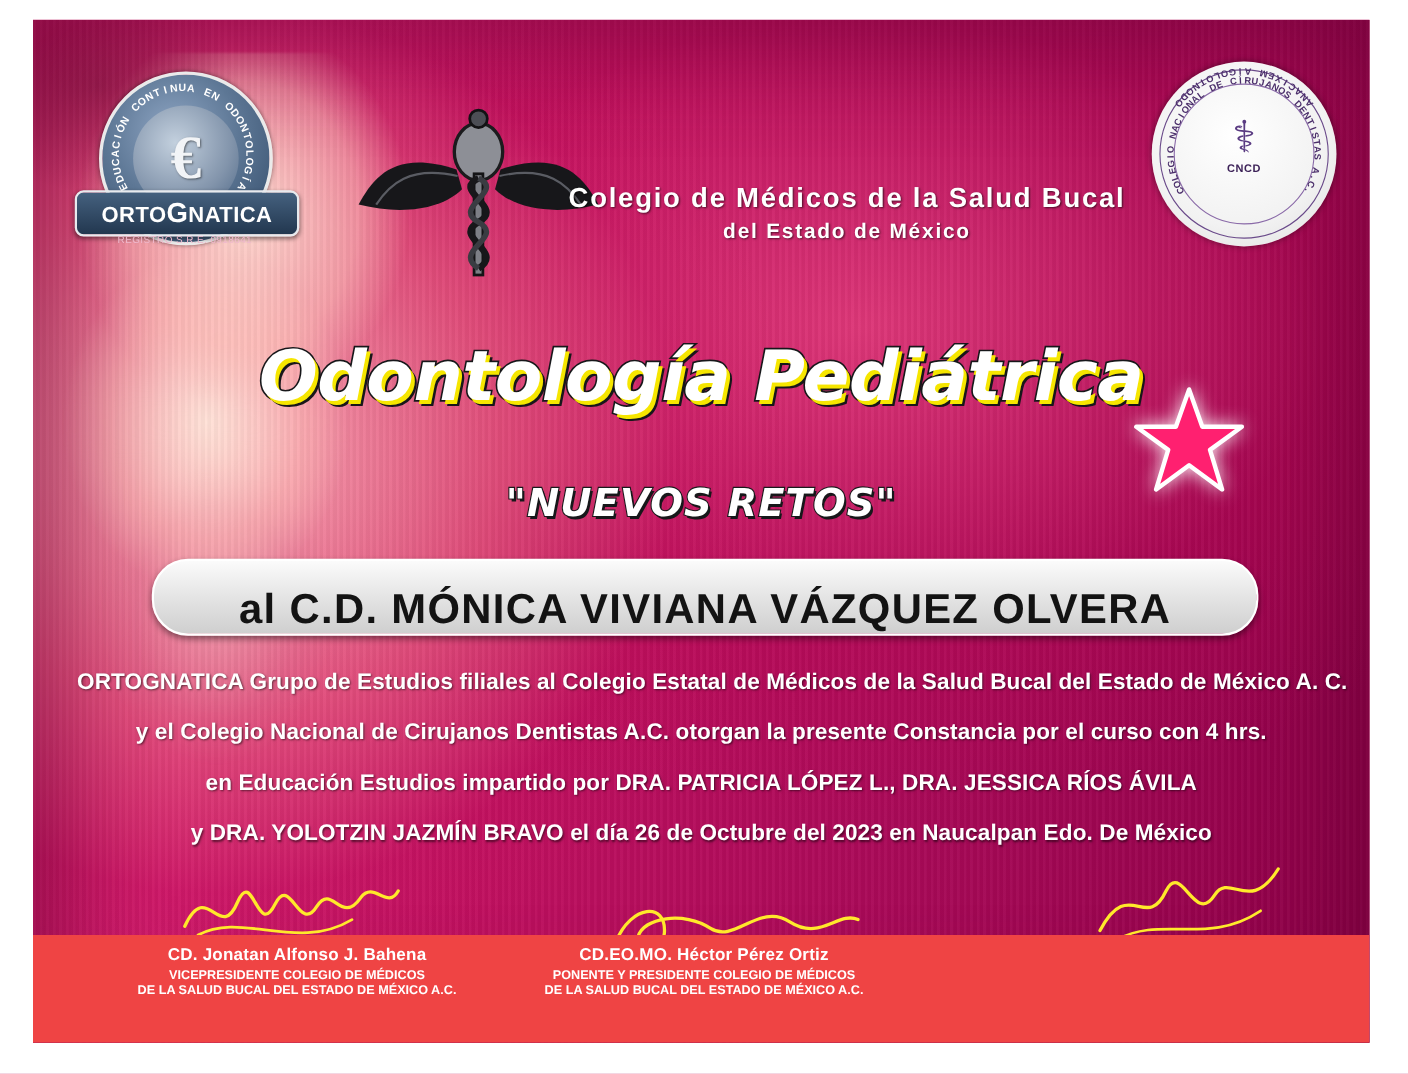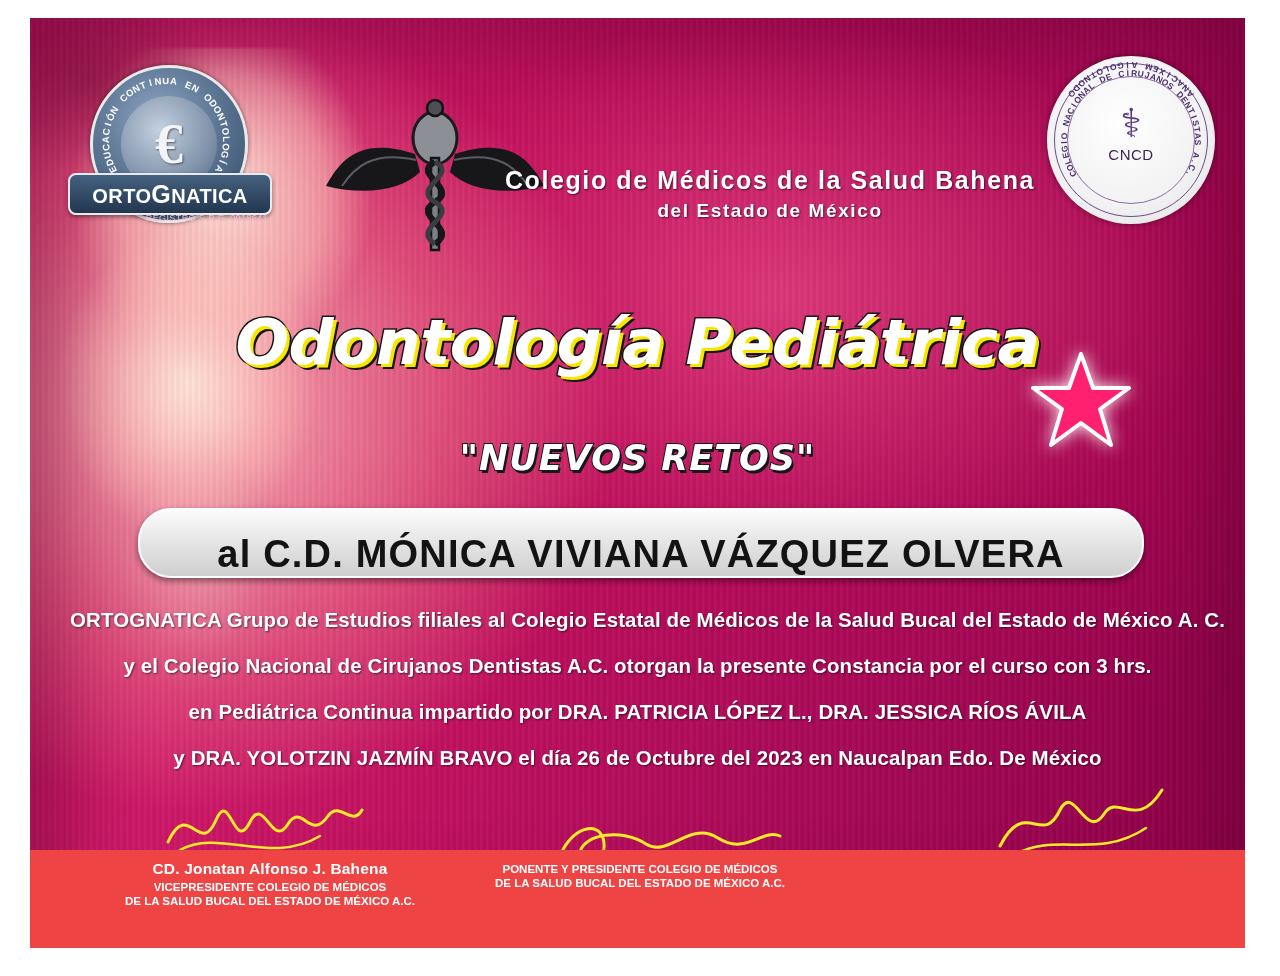--- a/index.html
+++ b/index.html
@@ -168,21 +168,21 @@
     letter-spacing: 0.4px;
   }
   .ortog-banner span i {
     font-style: normal;
     font-size: 25px;
   }
   .ortog-reg {
     position: absolute;
     left: 0; top: 150px;
     width: 200px;
-    text-align: right;
+    text-align: center;
     color: #f0b9cd;
     font-size: 9px;
     letter-spacing: 0.4px;
   }
 
   
   .caduceus {
     position: absolute;
     left: 290px;
     top: 58px;
@@ -250,22 +250,22 @@
     transform: translate(-50%,-50%);
     text-align: center;
   }
   .cncd-center .cn-sym {
     color: #5a3b82;
     font-size: 40px;
     line-height: 30px;
   }
   .cncd-center .cn-txt {
     color: #3d2258;
-    font-size: 15px;
-    font-weight: normal;
+    font-size: 10px;
+    font-weight: bold;
     letter-spacing: 0.5px;
     margin-top: 8px;
   }
 
   
   .main-title {
     position: absolute;
     left: 0;
     top: 288px;
     width: 100%;
@@ -427,21 +427,21 @@
         <path d="M96 84 C52 74 34 92 22 110" fill="none" stroke="#5a5c63" stroke-width="2"></path>
         <path d="M134 84 C178 74 196 92 208 110" fill="none" stroke="#5a5c63" stroke-width="2"></path>
         <rect x="111" y="82" width="8" height="92" fill="#7d7f86" stroke="#141416" stroke-width="2.5"></rect>
         <path d="M115 86 C90 98 140 112 115 126 C90 140 140 152 115 168" fill="none" stroke="#17171a" stroke-width="6"></path>
         <path d="M115 86 C140 98 90 112 115 126 C140 140 90 152 115 168" fill="none" stroke="#3a3c42" stroke-width="5"></path>
       </g>
     </svg>
   </div>
 
   <div class="header-title">
-    <div class="l1">Colegio de Médicos de la Salud Bahena</div>
+    <div class="l1">Colegio de Médicos de la Salud Bucal</div>
     <div class="l2">del Estado de México</div>
   </div>
 
   <div class="logo-cncd">
     <div class="cncd-ring"></div>
     <div class="cncd-ring2"></div>
     <div class="cncd-arc" id="cncdtext">
         <span style="transform: rotate(-120deg) translate(0px, -72px) translateX(-50%);">C</span>
         <span style="transform: rotate(-114.419deg) translate(0px, -72px) translateX(-50%);">O</span>
         <span style="transform: rotate(-108.837deg) translate(0px, -72px) translateX(-50%);">L</span>
@@ -522,22 +522,22 @@
   </div>
 
   <div class="subtitle">"NUEVOS RETOS"</div>
 
   <div class="plaque">
     <span>al C.D.  MÓNICA  VIVIANA  VÁZQUEZ  OLVERA</span>
   </div>
 
   <div class="body-text">
     <p>ORTOGNATICA Grupo de Estudios filiales al Colegio Estatal de Médicos de la Salud Bucal del Estado de México A. C.</p>
-    <p>y el Colegio Nacional de Cirujanos Dentistas A.C. otorgan la presente Constancia por el curso con 3 hrs.</p>
-    <p>en Pediátrica Continua impartido por DRA. PATRICIA LÓPEZ L., DRA. JESSICA RÍOS ÁVILA</p>
+    <p>y el Colegio Nacional de Cirujanos Dentistas A.C. otorgan la presente Constancia por el curso con 4 hrs.</p>
+    <p>en Educación Estudios impartido por DRA. PATRICIA LÓPEZ L., DRA. JESSICA RÍOS ÁVILA</p>
     <p>y DRA. YOLOTZIN JAZMÍN BRAVO  el día 26 de Octubre del 2023 en Naucalpan Edo. De México</p>
   </div>
 
   <div class="signature sig1">
     <svg width="210" height="90" viewBox="0 0 210 90">
       <path d="M8 62 C28 18 40 78 56 40 C70 8 74 74 90 42 C104 14 112 70 128 44 C142 22 150 62 168 36 C180 20 192 48 202 30" fill="none" stroke="#ffe92b" stroke-width="3" stroke-linecap="round"></path>
       <path d="M20 70 C60 48 110 86 160 56" fill="none" stroke="#ffe92b" stroke-width="2.5" stroke-linecap="round"></path>
     </svg>
   </div>
   <div class="signature sig2">
@@ -552,18 +552,19 @@
     </svg>
   </div>
 
   <div class="footer-bar">
     <div class="sig-block" style="left:30px; width:420px;">
       <div class="sig-name">CD. Jonatan Alfonso J. Bahena</div>
       <div class="sig-role">VICEPRESIDENTE COLEGIO DE MÉDICOS</div>
       <div class="sig-role" style="margin-top:0">DE LA SALUD BUCAL DEL ESTADO DE MÉXICO A.C.</div>
     </div>
     <div class="sig-block" style="left:400px; width:420px;">
+      <div class="sig-name">CD.EO.MO. Héctor Pérez Ortiz</div>
       <div class="sig-role">PONENTE Y PRESIDENTE COLEGIO DE MÉDICOS</div>
       <div class="sig-role" style="margin-top:0">DE LA SALUD BUCAL DEL ESTADO DE MÉXICO A.C.</div>
     </div>
   </div>
 
 </div>
 
 </body></html>

